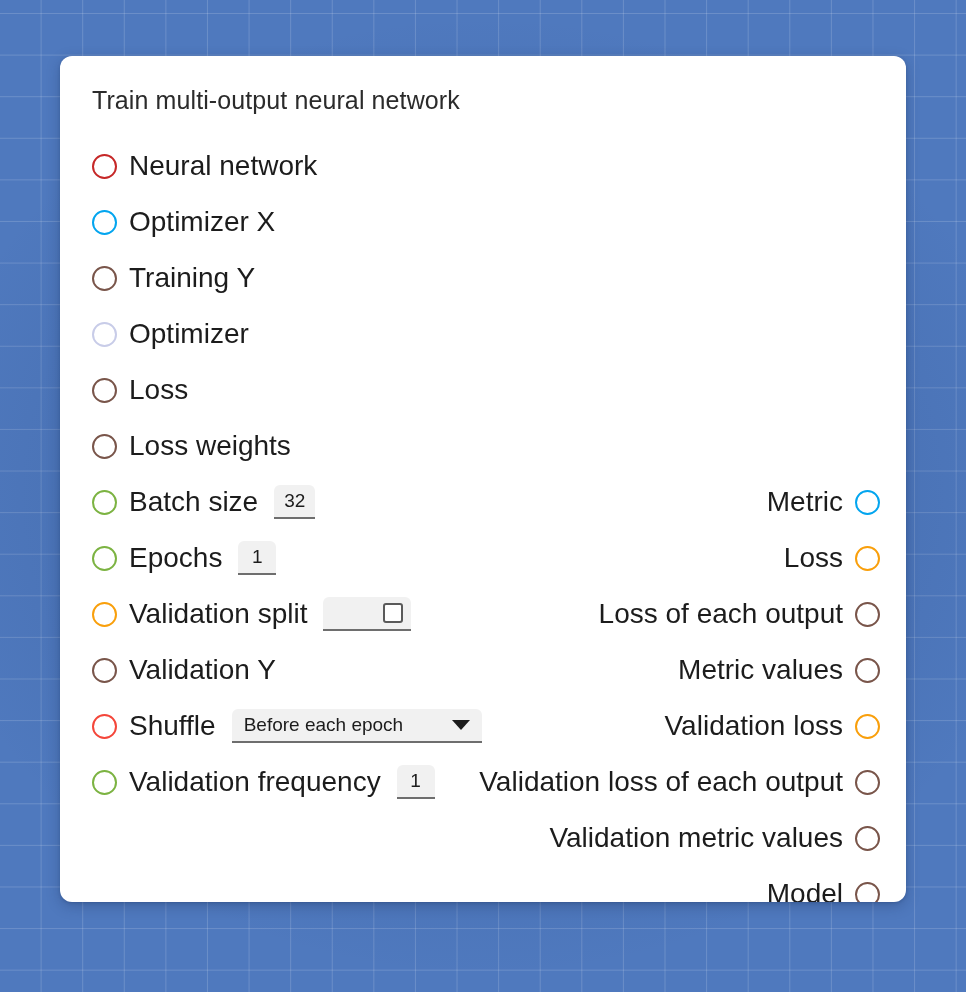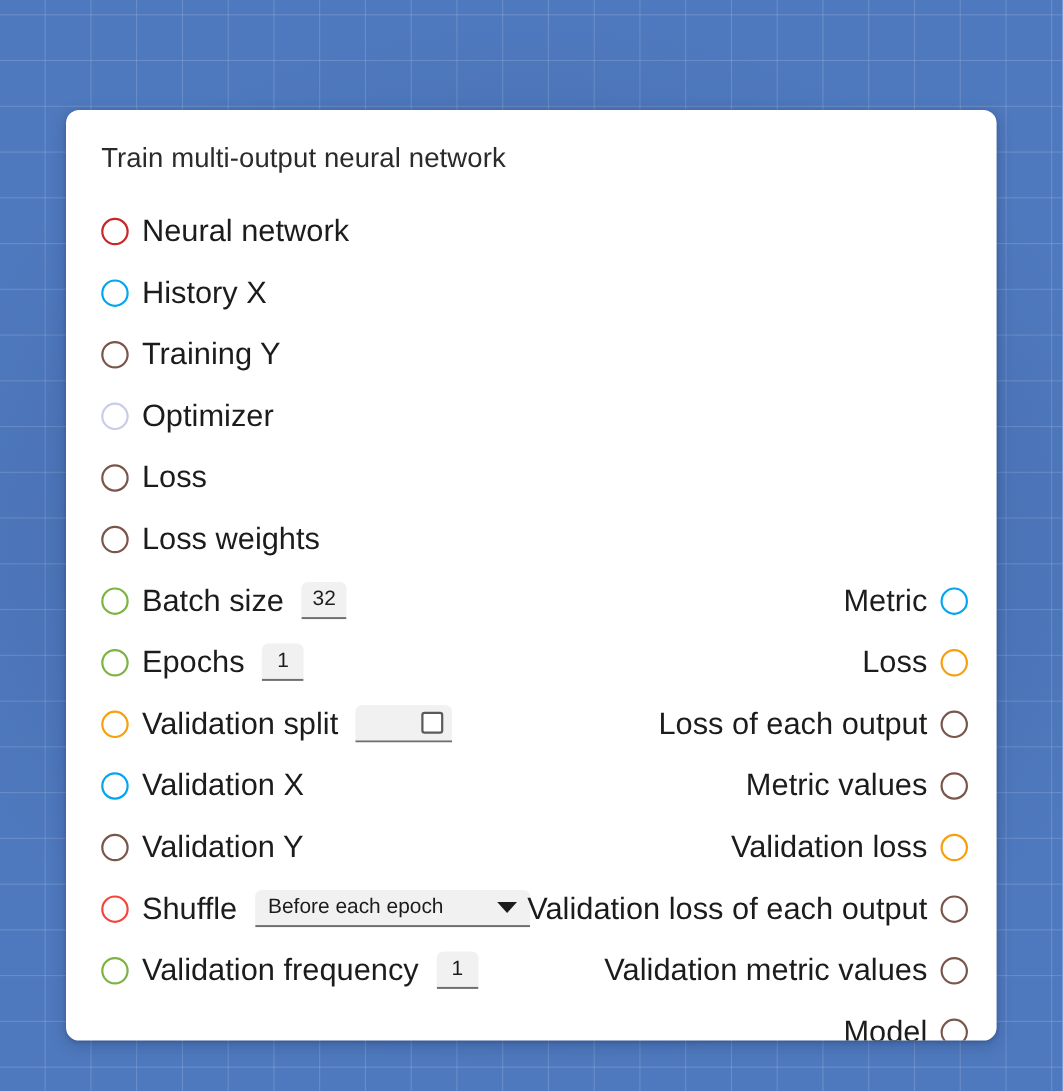--- a/index.html
+++ b/index.html
@@ -38,21 +38,20 @@
     position: absolute;
     left: 60px;
     top: 56px;
     width: 846px;
     height: 846px;
     background: #ffffff;
     border-radius: 12px;
     box-shadow: 0 4px 14px rgba(20,40,80,0.28), 0 1px 3px rgba(20,40,80,0.22);
     box-sizing: border-box;
     overflow: hidden;
-    margin-top: 44px;
   }
 
   #node-title {
     position: absolute;
     left: 32px;
     top: 30px;
     font-size: 25px;
     color: #2b2b2b;
     letter-spacing: 0.1px;
     white-space: nowrap;
@@ -163,21 +162,21 @@
 
   <div id="node-title">Train multi-output neural network</div>
 
   <div class="rows-left" id="input-rows">
       <div class="row left">
         <div class="port c-darkred"></div>
         <span class="row-label">Neural network</span>
       </div>
       <div class="row left">
         <div class="port c-blue"></div>
-        <span class="row-label">History X</span>
+        <span class="row-label">Optimizer X</span>
       </div>
       <div class="row left">
         <div class="port c-brown"></div>
         <span class="row-label">Training Y</span>
       </div>
       <div class="row left">
         <div class="port c-lavender"></div>
         <span class="row-label">Optimizer</span>
       </div>
       <div class="row left">
@@ -197,24 +196,20 @@
         <div class="port c-green"></div>
         <span class="row-label">Epochs</span>
         <div class="field num">1</div>
       </div>
       <div class="row left">
         <div class="port c-orange"></div>
         <span class="row-label">Validation split</span>
         <div class="field boxfield">
           <span class="chk"></span>
         </div>
-      </div>
-      <div class="row left">
-        <div class="port c-blue"></div>
-        <span class="row-label">Validation X</span>
       </div>
       <div class="row left">
         <div class="port c-brown"></div>
         <span class="row-label">Validation Y</span>
       </div>
       <div class="row left">
         <div class="port c-red"></div>
         <span class="row-label">Shuffle</span>
         <div class="field dropdown">
           <span>Before each epoch</span>

